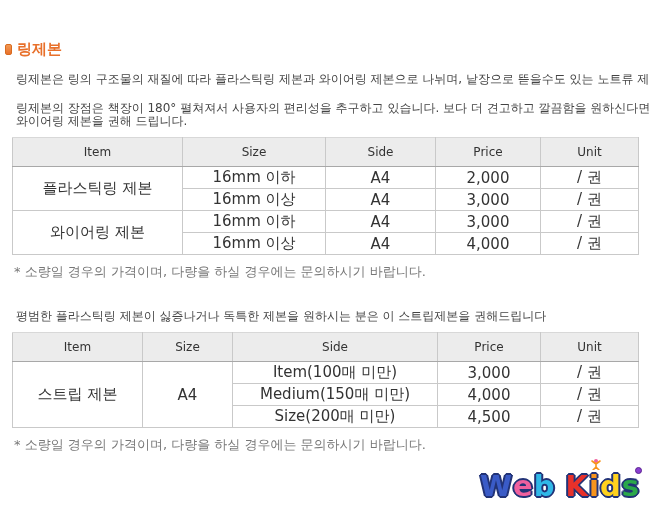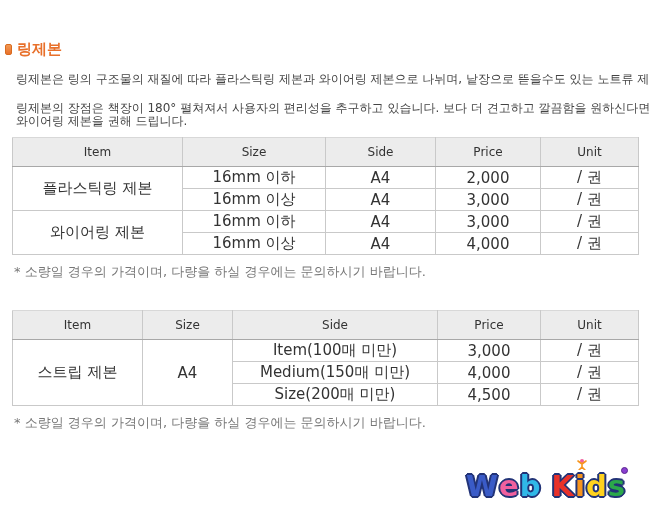--- a/index.html
+++ b/index.html
@@ -37,21 +37,21 @@
     background:#ececec; height:29px; font-weight:normal; font-size:12px;
     border-bottom-color:#a8a8a8; border-top-color:#d8d8d8;
   }
   .price-table td { height:22px; font-size:15px; background:#fff; }
 
   .footnote { margin:8px 0 0 14px; font-size:13px; color:#777; white-space:nowrap; }
 
   .section2 { margin-top:29px; }
 
   .logo {
-    position:absolute; right:24px; top:464px; height:44px;
+    position:absolute; right:10px; top:464px; height:44px;
     font-weight:bold; font-size:29px; line-height:44px;
     letter-spacing:1px; cursor:pointer; white-space:nowrap;
   }
   .logo .ltr {
     display:inline-block; position:relative;
     text-shadow:
       -2px 0 0 #223377, 2px 0 0 #223377, 0 -2px 0 #223377, 0 2px 0 #223377,
       -1px -1px 0 #223377, 1px -1px 0 #223377, -1px 1px 0 #223377, 1px 1px 0 #223377;
   }
   .logo .gap { display:inline-block; width:10px; }
@@ -125,20 +125,23 @@
           <td>/ 권</td>
         </tr>
       </tbody>
     </table>
 
     <div class="footnote">* 소량일 경우의 가격이며, 다량을 하실 경우에는 문의하시기 바랍니다.</div>
   </div>
 
   <div class="section section2">
 
+    <div class="body-text para-single">
+      <div class="line">평범한 플라스틱링 제본이 싫증나거나 독특한 제본을 원하시는 분은 이 스트립제본을 권해드립니다</div>
+    </div>
 
     <table class="price-table">
       <colgroup>
         <col style="width:130px">
           <col style="width:90px">
           <col style="width:205px">
         <col style="width:103px">
           <col style="width:98px">
       </colgroup>
       <thead>

